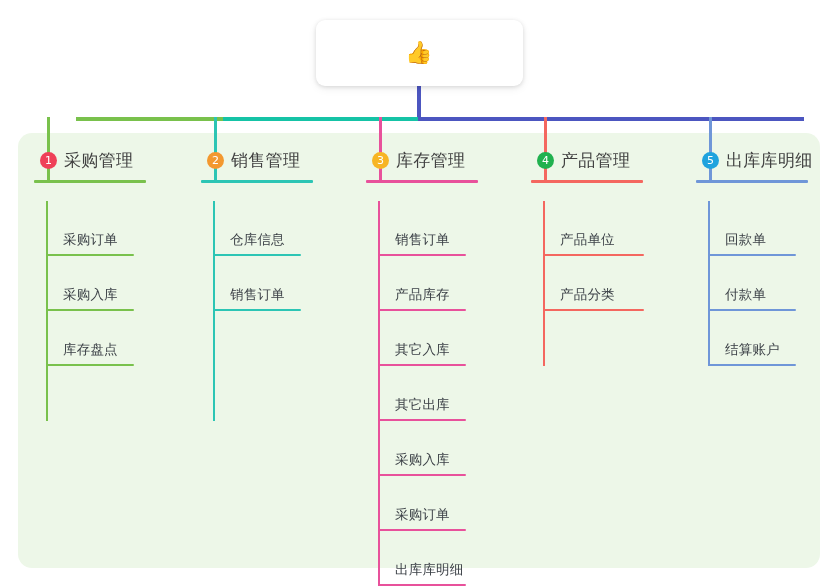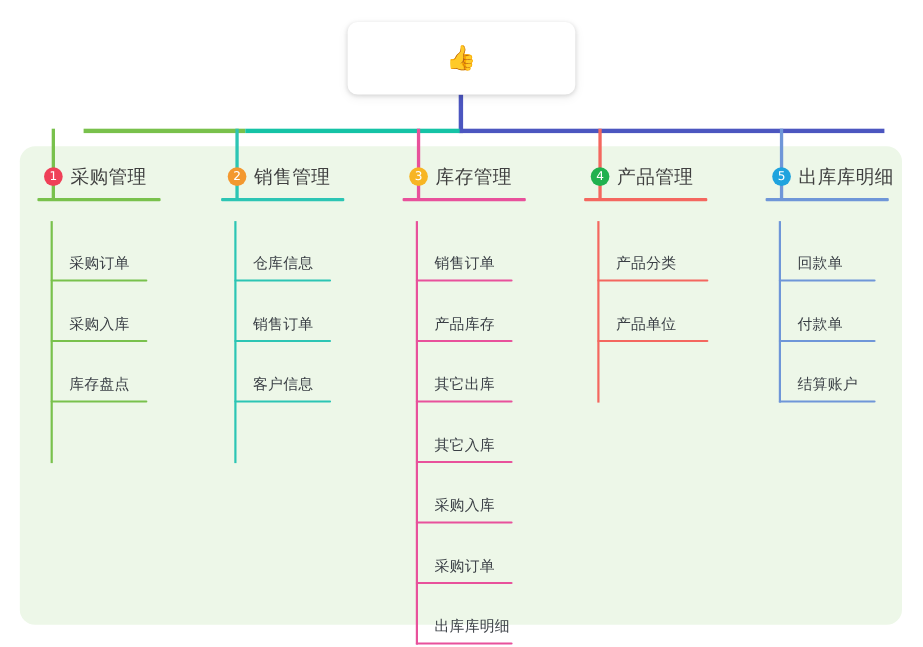--- a/index.html
+++ b/index.html
@@ -202,48 +202,44 @@
         <div class="leaf-wrap">
           <div class="spine" style="background: rgb(44, 197, 180); height: 220px;"></div>
           <div class="leaf">
             <span class="leaf-text">仓库信息</span>
             <div class="leaf-rule" style="width: 88px; background: rgb(44, 197, 180);"></div>
           </div>
           <div class="leaf">
             <span class="leaf-text">销售订单</span>
             <div class="leaf-rule" style="width: 88px; background: rgb(44, 197, 180);"></div>
           </div>
-          <div class="leaf">
-            <span class="leaf-text">客户信息</span>
-            <div class="leaf-rule" style="width: 88px; background: rgb(44, 197, 180);"></div>
-          </div>
         </div>
       </div>
       <div class="branch" style="left: 366px; top: 147px;">
         <div class="branch-head">
           <span class="badge" style="background: rgb(247, 181, 36);">3</span>
           <span class="branch-label">库存管理</span>
         </div>
         <div class="head-rule" style="width: 112px; background: rgb(232, 81, 155);"></div>
         <div class="leaf-wrap">
           <div class="spine" style="background: rgb(232, 81, 155); height: 385px;"></div>
           <div class="leaf">
             <span class="leaf-text">销售订单</span>
             <div class="leaf-rule" style="width: 88px; background: rgb(232, 81, 155);"></div>
           </div>
           <div class="leaf">
             <span class="leaf-text">产品库存</span>
             <div class="leaf-rule" style="width: 88px; background: rgb(232, 81, 155);"></div>
           </div>
           <div class="leaf">
+            <span class="leaf-text">其它入库</span>
+            <div class="leaf-rule" style="width: 88px; background: rgb(232, 81, 155);"></div>
+          </div>
+          <div class="leaf">
             <span class="leaf-text">其它出库</span>
-            <div class="leaf-rule" style="width: 88px; background: rgb(232, 81, 155);"></div>
-          </div>
-          <div class="leaf">
-            <span class="leaf-text">其它入库</span>
             <div class="leaf-rule" style="width: 88px; background: rgb(232, 81, 155);"></div>
           </div>
           <div class="leaf">
             <span class="leaf-text">采购入库</span>
             <div class="leaf-rule" style="width: 88px; background: rgb(232, 81, 155);"></div>
           </div>
           <div class="leaf">
             <span class="leaf-text">采购订单</span>
             <div class="leaf-rule" style="width: 88px; background: rgb(232, 81, 155);"></div>
           </div>
@@ -255,27 +251,27 @@
       </div>
       <div class="branch" style="left: 531px; top: 147px;">
         <div class="branch-head">
           <span class="badge" style="background: rgb(33, 177, 79);">4</span>
           <span class="branch-label">产品管理</span>
         </div>
         <div class="head-rule" style="width: 112px; background: rgb(244, 103, 95);"></div>
         <div class="leaf-wrap">
           <div class="spine" style="background: rgb(244, 103, 95); height: 165px;"></div>
           <div class="leaf">
+            <span class="leaf-text">产品单位</span>
+            <div class="leaf-rule" style="width: 101px; background: rgb(244, 103, 95);"></div>
+          </div>
+          <div class="leaf">
             <span class="leaf-text">产品分类</span>
             <div class="leaf-rule" style="width: 101px; background: rgb(244, 103, 95);"></div>
           </div>
-          <div class="leaf">
-            <span class="leaf-text">产品单位</span>
-            <div class="leaf-rule" style="width: 101px; background: rgb(244, 103, 95);"></div>
-          </div>
         </div>
       </div>
       <div class="branch" style="left: 696px; top: 147px;">
         <div class="branch-head">
           <span class="badge" style="background: rgb(31, 163, 222);">5</span>
           <span class="branch-label">出库库明细</span>
         </div>
         <div class="head-rule" style="width: 112px; background: rgb(111, 150, 216);"></div>
         <div class="leaf-wrap">
           <div class="spine" style="background: rgb(111, 150, 216); height: 165px;"></div>

